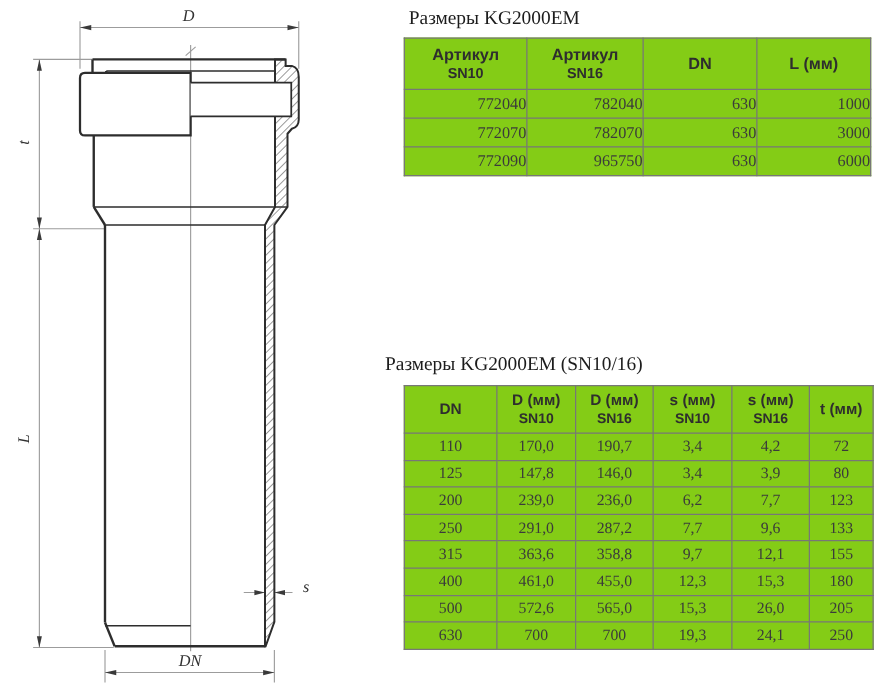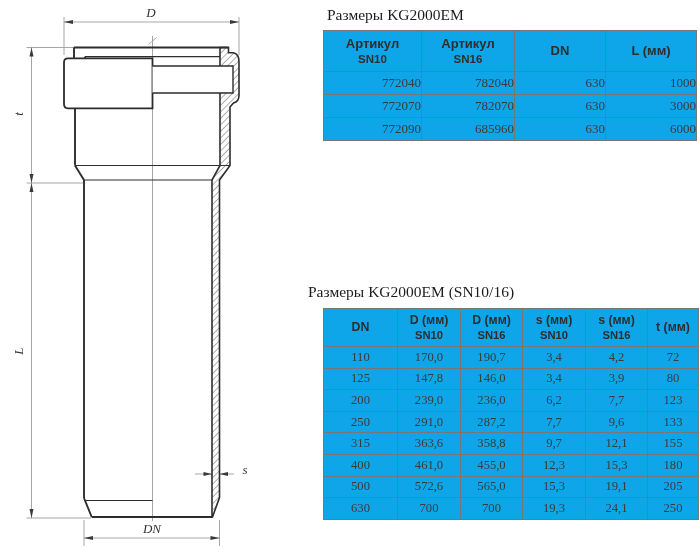--- a/index.html
+++ b/index.html
@@ -6,21 +6,21 @@
   .page{position:relative;width:700px;height:556px;background:#ffffff;overflow:hidden;
         font-family:"Liberation Sans",sans-serif;}
   svg{position:absolute;left:0;top:0;}
   .dimlbl{font:italic 13px "Liberation Serif",serif;fill:#333;}
   .title{position:absolute;font:15.5px "Liberation Serif",serif;color:#1c1c1c;white-space:nowrap;}
   #t1-title{left:327px;top:6px;}
   #t2-title{left:308px;top:283px;text-align:right;}
   .tblwrap{position:absolute;}
   #t1{left:323px;top:30px;}
   #t2{left:323px;top:308px;}
-  table{border-collapse:collapse;table-layout:fixed;background:#0ea5e9;}
+  table{border-collapse:collapse;table-layout:fixed;background:#84cc16;}
   th,td{border:1px solid #777;text-align:center;vertical-align:middle;padding:0;overflow:hidden;}
   #t1 table{width:369px;}
   #t2 table{width:369px;}
   #t1 th{height:40px;}
   #t2 th{height:37px;}
   #t1 td{height:22px;font:13px "Liberation Serif",serif;color:#3b3b3b;text-align:right;}
   #t2 td{height:20.6px;font:12.6px "Liberation Serif",serif;color:#3b3b3b;}
   .h1{font:bold 13px "Liberation Sans",sans-serif;color:#2e2e2e;line-height:1.3;}
   .h2{font:bold 11.5px "Liberation Sans",sans-serif;color:#2e2e2e;line-height:1.2;}
   #t2 .h1{font-size:12.3px;}
@@ -120,21 +120,21 @@
             <td>1000</td>
           </tr>
           <tr>
             <td>772070</td>
             <td>782070</td>
             <td>630</td>
             <td>3000</td>
           </tr>
           <tr>
             <td>772090</td>
-            <td>685960</td>
+            <td>965750</td>
             <td>630</td>
             <td>6000</td>
           </tr>
         </tbody>
       </table>
     </div>
 
   <div class="title" id="t2-title">Размеры KG2000EM (SN10/16)</div>
   <div class="tblwrap" id="t2">
       <table>
@@ -209,21 +209,21 @@
             <td>455,0</td>
             <td>12,3</td>
             <td>15,3</td>
             <td>180</td>
           </tr>
           <tr>
             <td>500</td>
             <td>572,6</td>
             <td>565,0</td>
             <td>15,3</td>
-            <td>19,1</td>
+            <td>26,0</td>
             <td>205</td>
           </tr>
           <tr>
             <td>630</td>
             <td>700</td>
             <td>700</td>
             <td>19,3</td>
             <td>24,1</td>
             <td>250</td>
           </tr>

